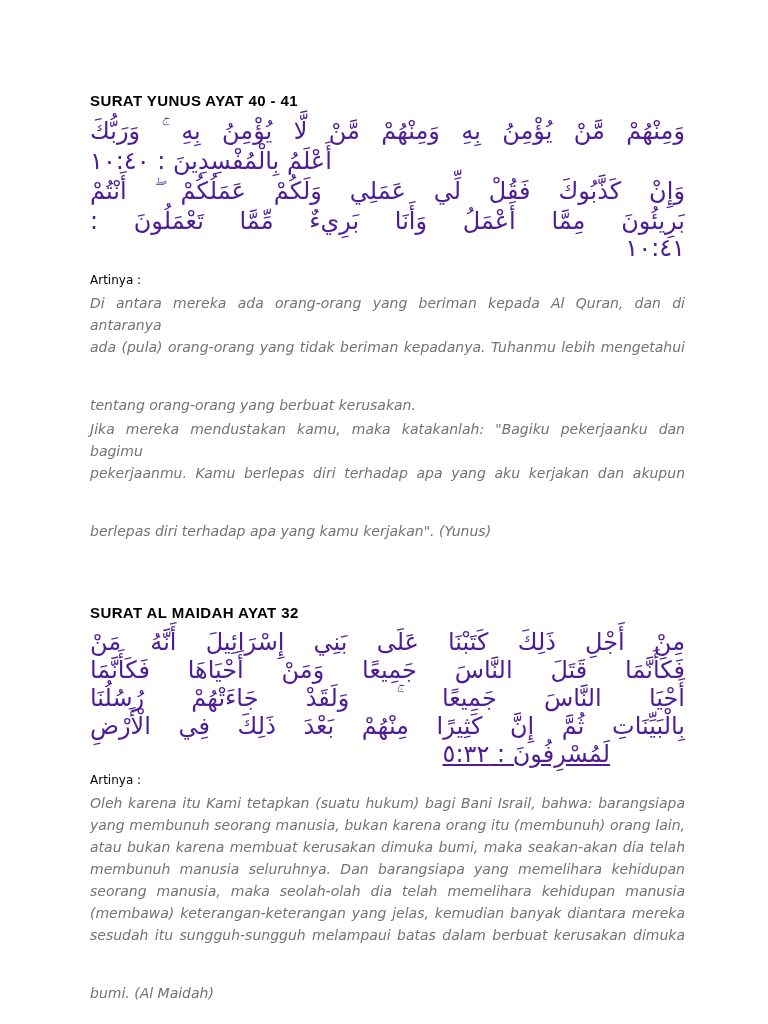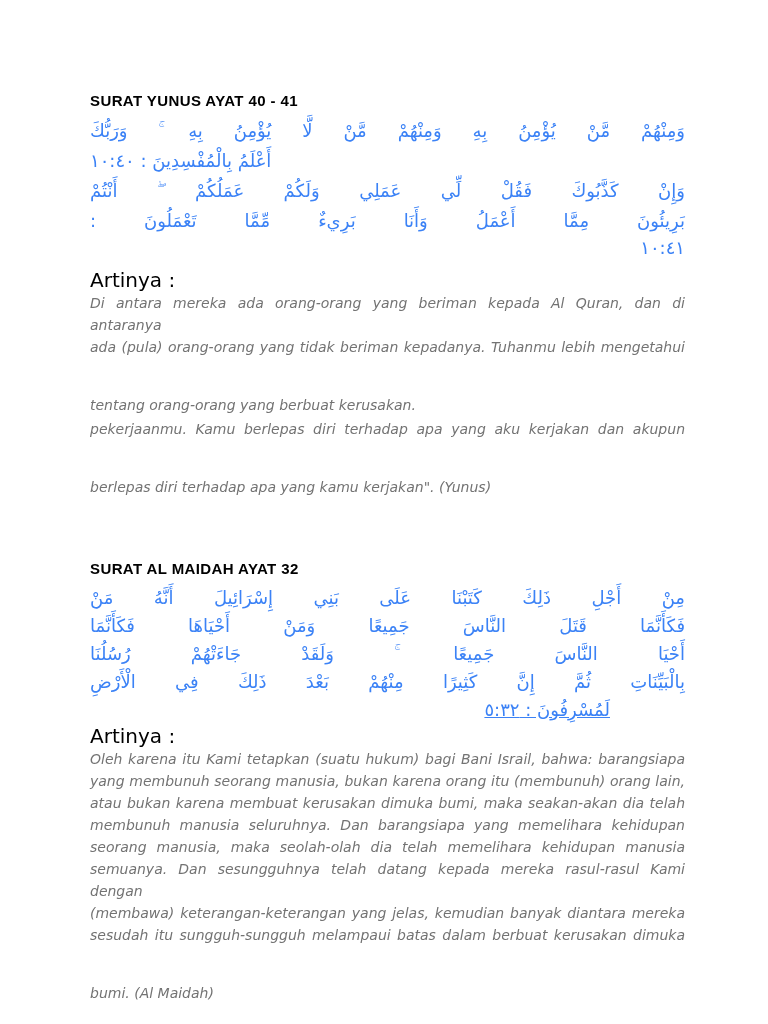--- a/index.html
+++ b/index.html
@@ -30,22 +30,22 @@
     font-size: 15px;
     line-height: 18px;
     letter-spacing: 0.4px;
     color: #000000;
   }
 
   
   .arabic {
     direction: rtl;
     font-family: "DejaVu Sans", sans-serif;
-    font-size: 18px;
-    color: #3b82f6;
+    font-size: 24px;
+    color: #4c1d95;
   }
   .arabic .line {
     line-height: 30px;
     text-align: justify;
     text-align-last: justify;
     -moz-text-align-last: justify;
   }
   .arabic.vb3 .line { line-height: 28px; }
   
   .arabic.vb1 .line:last-child {
@@ -63,21 +63,21 @@
     text-align: right;
     text-align-last: right;
     padding-left: 0;
     padding-right: 75px;
     box-sizing: border-box;
     text-decoration: underline;
   }
 
   .artinya-label {
     margin-top: 10px;
-    font-size: 20px;
+    font-size: 12px;
     line-height: 20px;
     font-style: normal;
   }
   .sec2 .artinya-label { margin-top: 2px; }
 
   .para {
     margin-top: 2px;
     font-style: italic;
     font-size: 14px;
     color: #737373;
@@ -121,20 +121,21 @@
 
       <div class="artinya-label">Artinya :</div>
 
       <div class="para">
           <div class="line">Di antara mereka ada orang-orang yang beriman kepada Al Quran, dan di antaranya</div>
           <div class="line">ada (pula) orang-orang yang tidak beriman kepadanya. Tuhanmu lebih mengetahui</div>
           <div class="line">tentang orang-orang yang berbuat kerusakan.</div>
         </div>
 
       <div class="para">
+          <div class="line">Jika mereka mendustakan kamu, maka katakanlah: "Bagiku pekerjaanku dan bagimu</div>
           <div class="line">pekerjaanmu. Kamu berlepas diri terhadap apa yang aku kerjakan dan akupun</div>
           <div class="line">berlepas diri terhadap apa yang kamu kerjakan". (Yunus)</div>
         </div>
     </section>
 
     <div class="section-gap"></div>
 
     <section class="sec2">
       <h2 class="section-heading">SURAT AL MAIDAH AYAT 32</h2>
 
@@ -147,21 +148,20 @@
         </div>
 
       <div class="artinya-label">Artinya :</div>
 
       <div class="para">
           <div class="line">Oleh karena itu Kami tetapkan (suatu hukum) bagi Bani Israil, bahwa: barangsiapa</div>
           <div class="line">yang membunuh seorang manusia, bukan karena orang itu (membunuh) orang lain,</div>
           <div class="line">atau bukan karena membuat kerusakan dimuka bumi, maka seakan-akan dia telah</div>
           <div class="line">membunuh manusia seluruhnya. Dan barangsiapa yang memelihara kehidupan</div>
           <div class="line">seorang manusia, maka seolah-olah dia telah memelihara kehidupan manusia</div>
-          <div class="line">semuanya. Dan sesungguhnya telah datang kepada mereka rasul-rasul Kami dengan</div>
           <div class="line">(membawa) keterangan-keterangan yang jelas, kemudian banyak diantara mereka</div>
           <div class="line">sesudah itu sungguh-sungguh melampaui batas dalam berbuat kerusakan dimuka</div>
           <div class="line">bumi. (Al Maidah)</div>
         </div>
     </section>
 
   </div>
 </div>
 
 </body></html>

